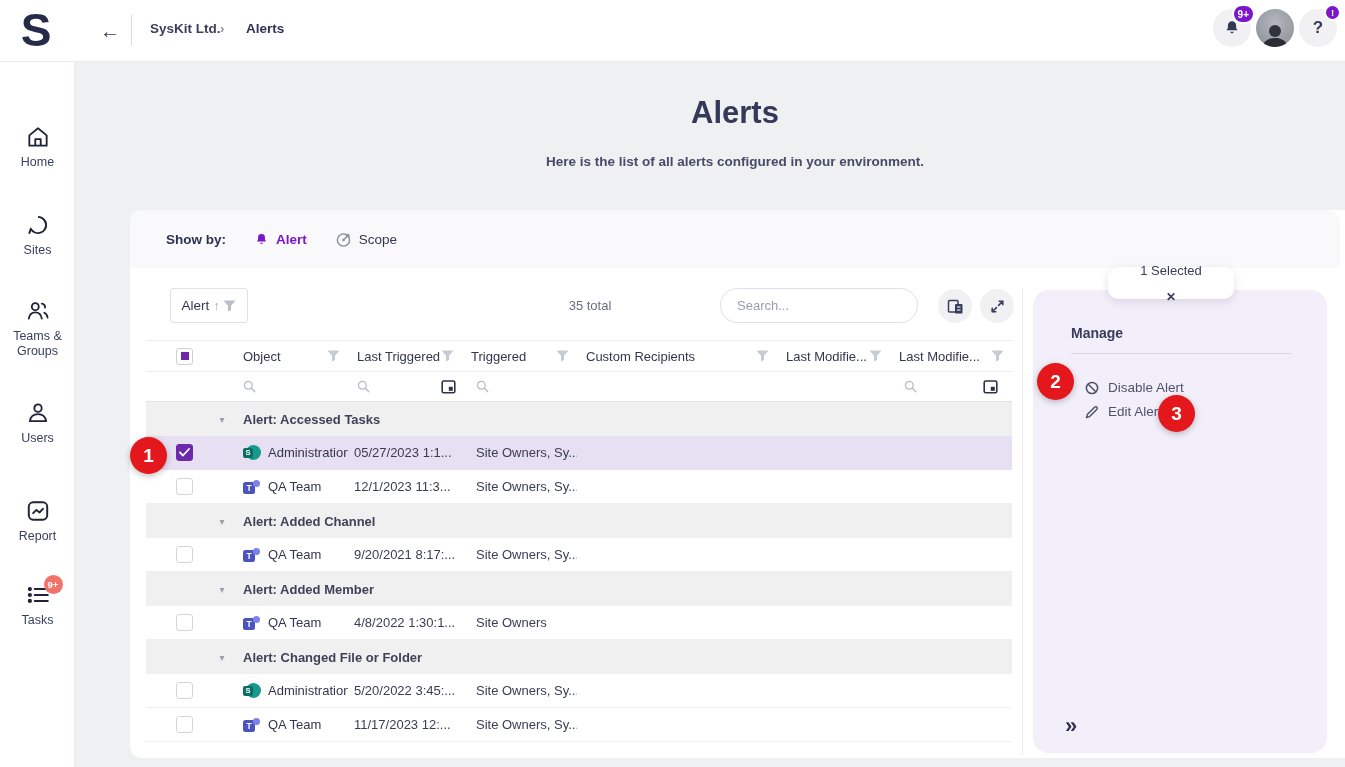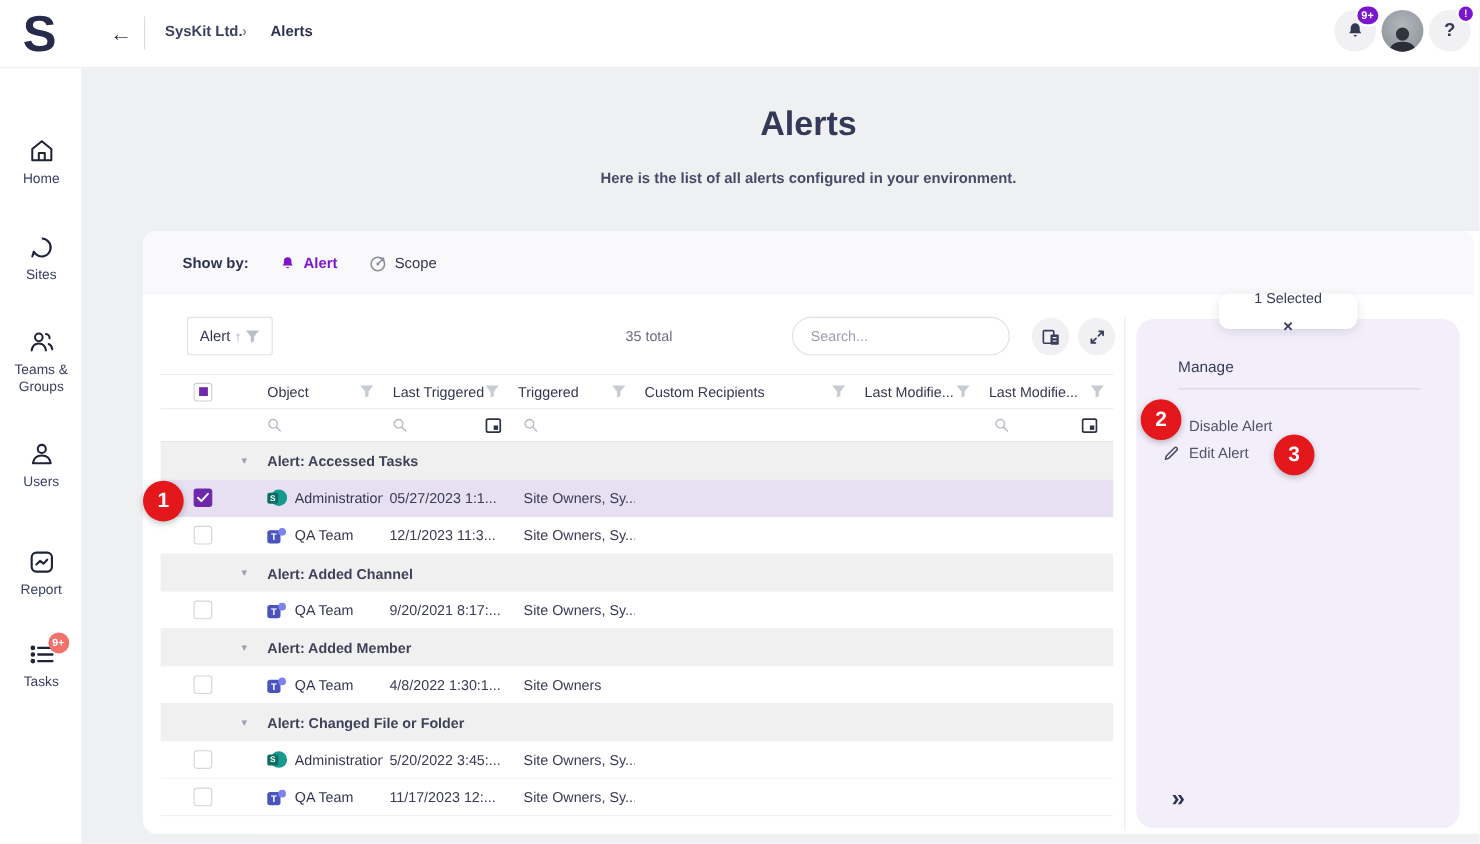--- a/index.html
+++ b/index.html
@@ -79,23 +79,23 @@
   .app-ic { position:relative; width:18px; height:18px; flex:0 0 18px; }
   .sp-circle { position:absolute; right:0; top:1px; width:15px; height:15px; border-radius:50%; background:#17998d; }
   .sp-square { position:absolute; left:0; top:4px; width:10px; height:10px; border-radius:2px; background:#0b6e63; color:#fff; font-size:7.5px; font-weight:700; text-align:center; line-height:10px; }
   .tm-square { position:absolute; left:0; top:4px; width:12px; height:12px; border-radius:2.5px; background:#4b53bc; color:#fff; font-size:8.5px; font-weight:700; text-align:center; line-height:12px; }
   .tm-circle { position:absolute; right:1px; top:2px; width:7px; height:7px; border-radius:50%; background:#7b83eb; }
 
   
   .sel-tab { position:absolute; left:978px; top:57px; width:126px; height:32px; background:#fff; border-radius:10px; box-shadow:0 3px 10px rgba(60,50,90,0.14); z-index:3; display:flex; align-items:center; justify-content:center; gap:12px; font-size:13px; color:#383c5a;flex-direction:column; }
   .sel-x { font-size:12px; font-weight:700; cursor:pointer; }
   .panel { position:absolute; left:903px; top:80px; width:294px; height:463px; background:#f3effa; border-radius:16px; z-index:2; }
-  .panel-heading { position:absolute; left:38px; top:35px; font-size:14px; font-weight:400; color:#383c5a; }
+  .panel-heading { position:absolute; left:38px; top:35px; font-size:14px; font-weight:700; color:#383c5a; }
   .panel-divider { position:absolute; left:38px; top:63px; width:220px; height:1px; background:#d8d3e4; }
-  .panel-action { position:absolute; left:25px; display:flex; align-items:center; gap:9px; font-size:13.5px; color:#50536a; cursor:pointer; }
+  .panel-action { position:absolute; left:52px; display:flex; align-items:center; gap:9px; font-size:13.5px; color:#50536a; cursor:pointer; }
   .panel-collapse { position:absolute; left:32px; bottom:14px; font-size:22px; font-weight:700; color:#2f3452; cursor:pointer; }
 
   
   .marker { position:absolute; width:37px; height:37px; border-radius:50%; background:#e3171c; color:#fff; font-size:19px; font-weight:700; display:flex; align-items:center; justify-content:center; z-index:30; box-shadow:0 2px 6px rgba(0,0,0,0.25); }
 </style>
 </head>
 <body>
 
 <div class="topbar">
   <div class="logo">S</div>

